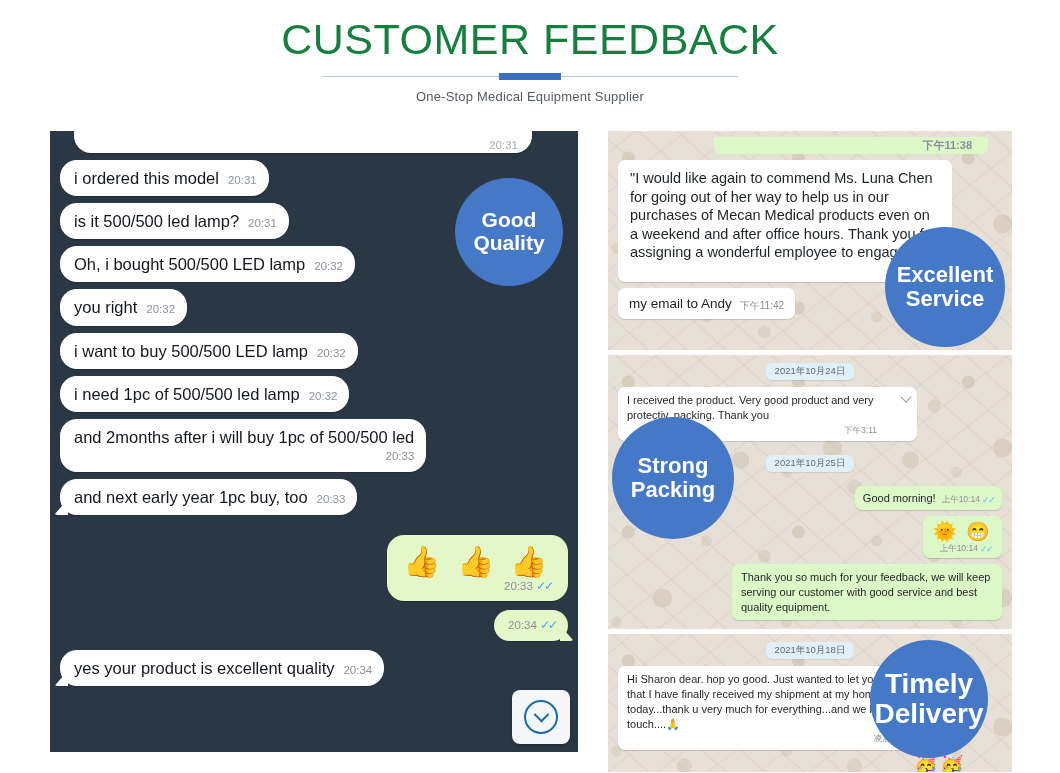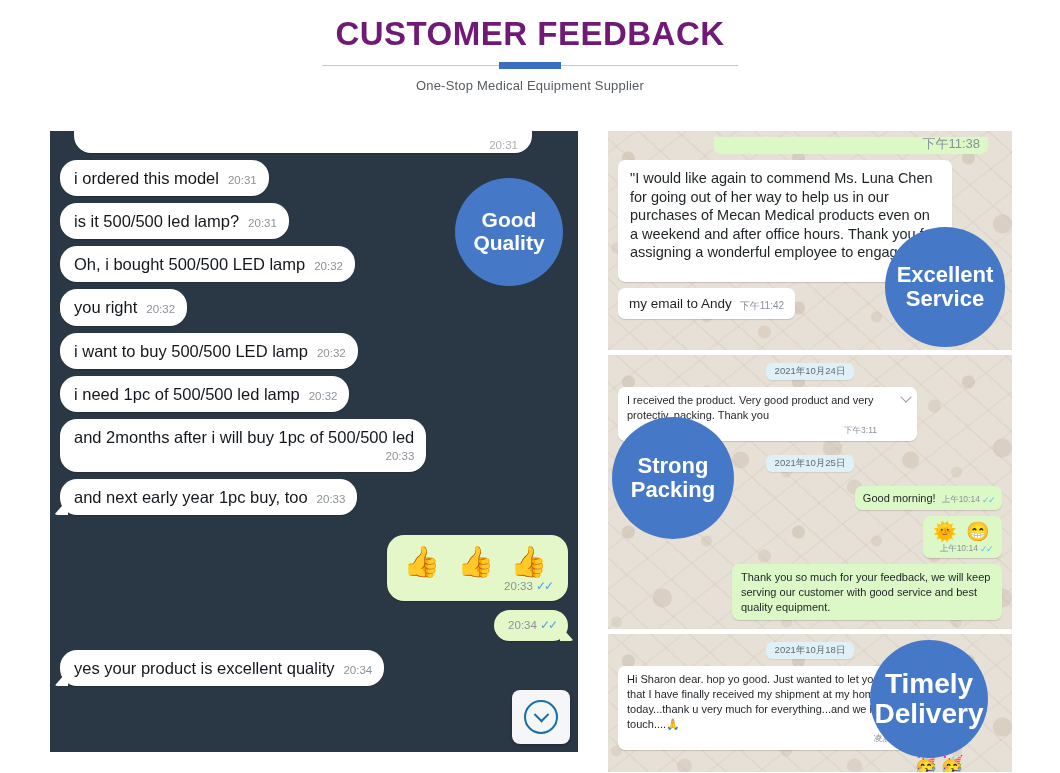--- a/index.html
+++ b/index.html
@@ -7,21 +7,21 @@
     width:1060px;height:773px;
     background:#ffffff;
     font-family:"Liberation Sans",sans-serif;
     overflow:hidden;
     position:relative;
   }
 
   
   .header{width:100%;padding-top:16px;text-align:center;}
   .header-title{
-    font-size:33px;font-weight:bold;color:#701a75;
+    font-size:43px;font-weight:normal;color:#15803d;
     letter-spacing:.5px;line-height:1.1;
     font-family:"Liberation Sans",sans-serif;
   }
   .rule-wrap{
     width:416px;margin:9px auto 0;position:relative;height:9px;
   }
   .rule-line{
     position:absolute;top:4px;left:0;width:100%;height:1px;background:#b9c9dd;
   }
   .rule-block{
@@ -170,21 +170,21 @@
     transform:rotate(45deg);
   }
   .p1-big{font-size:14.5px;line-height:1.28;color:#1e2326;max-width:310px;}
   .p1-small{font-size:13.5px;}
   .emoji-sm{font-size:19px;line-height:1;letter-spacing:2px;}
   .topcut-green{
     height:17px;background:#dcf8c6;border-radius:0 0 7px 7px;
     margin:0 14px 6px 96px;position:relative;overflow:hidden;z-index:5;
   }
   .topcut-green .tc{
-    position:absolute;right:8px;bottom:1px;font-size:13px;color:#8a9198;
+    position:absolute;right:16px;bottom:1px;font-size:11px;color:#8a9198;font-weight:bold;
   }
 </style>
 </head>
 <body>
 
 <div class="header">
   <div class="header-title">CUSTOMER FEEDBACK</div>
   <div class="rule-wrap">
     <div class="rule-line"></div>
     <div class="rule-block"></div>

